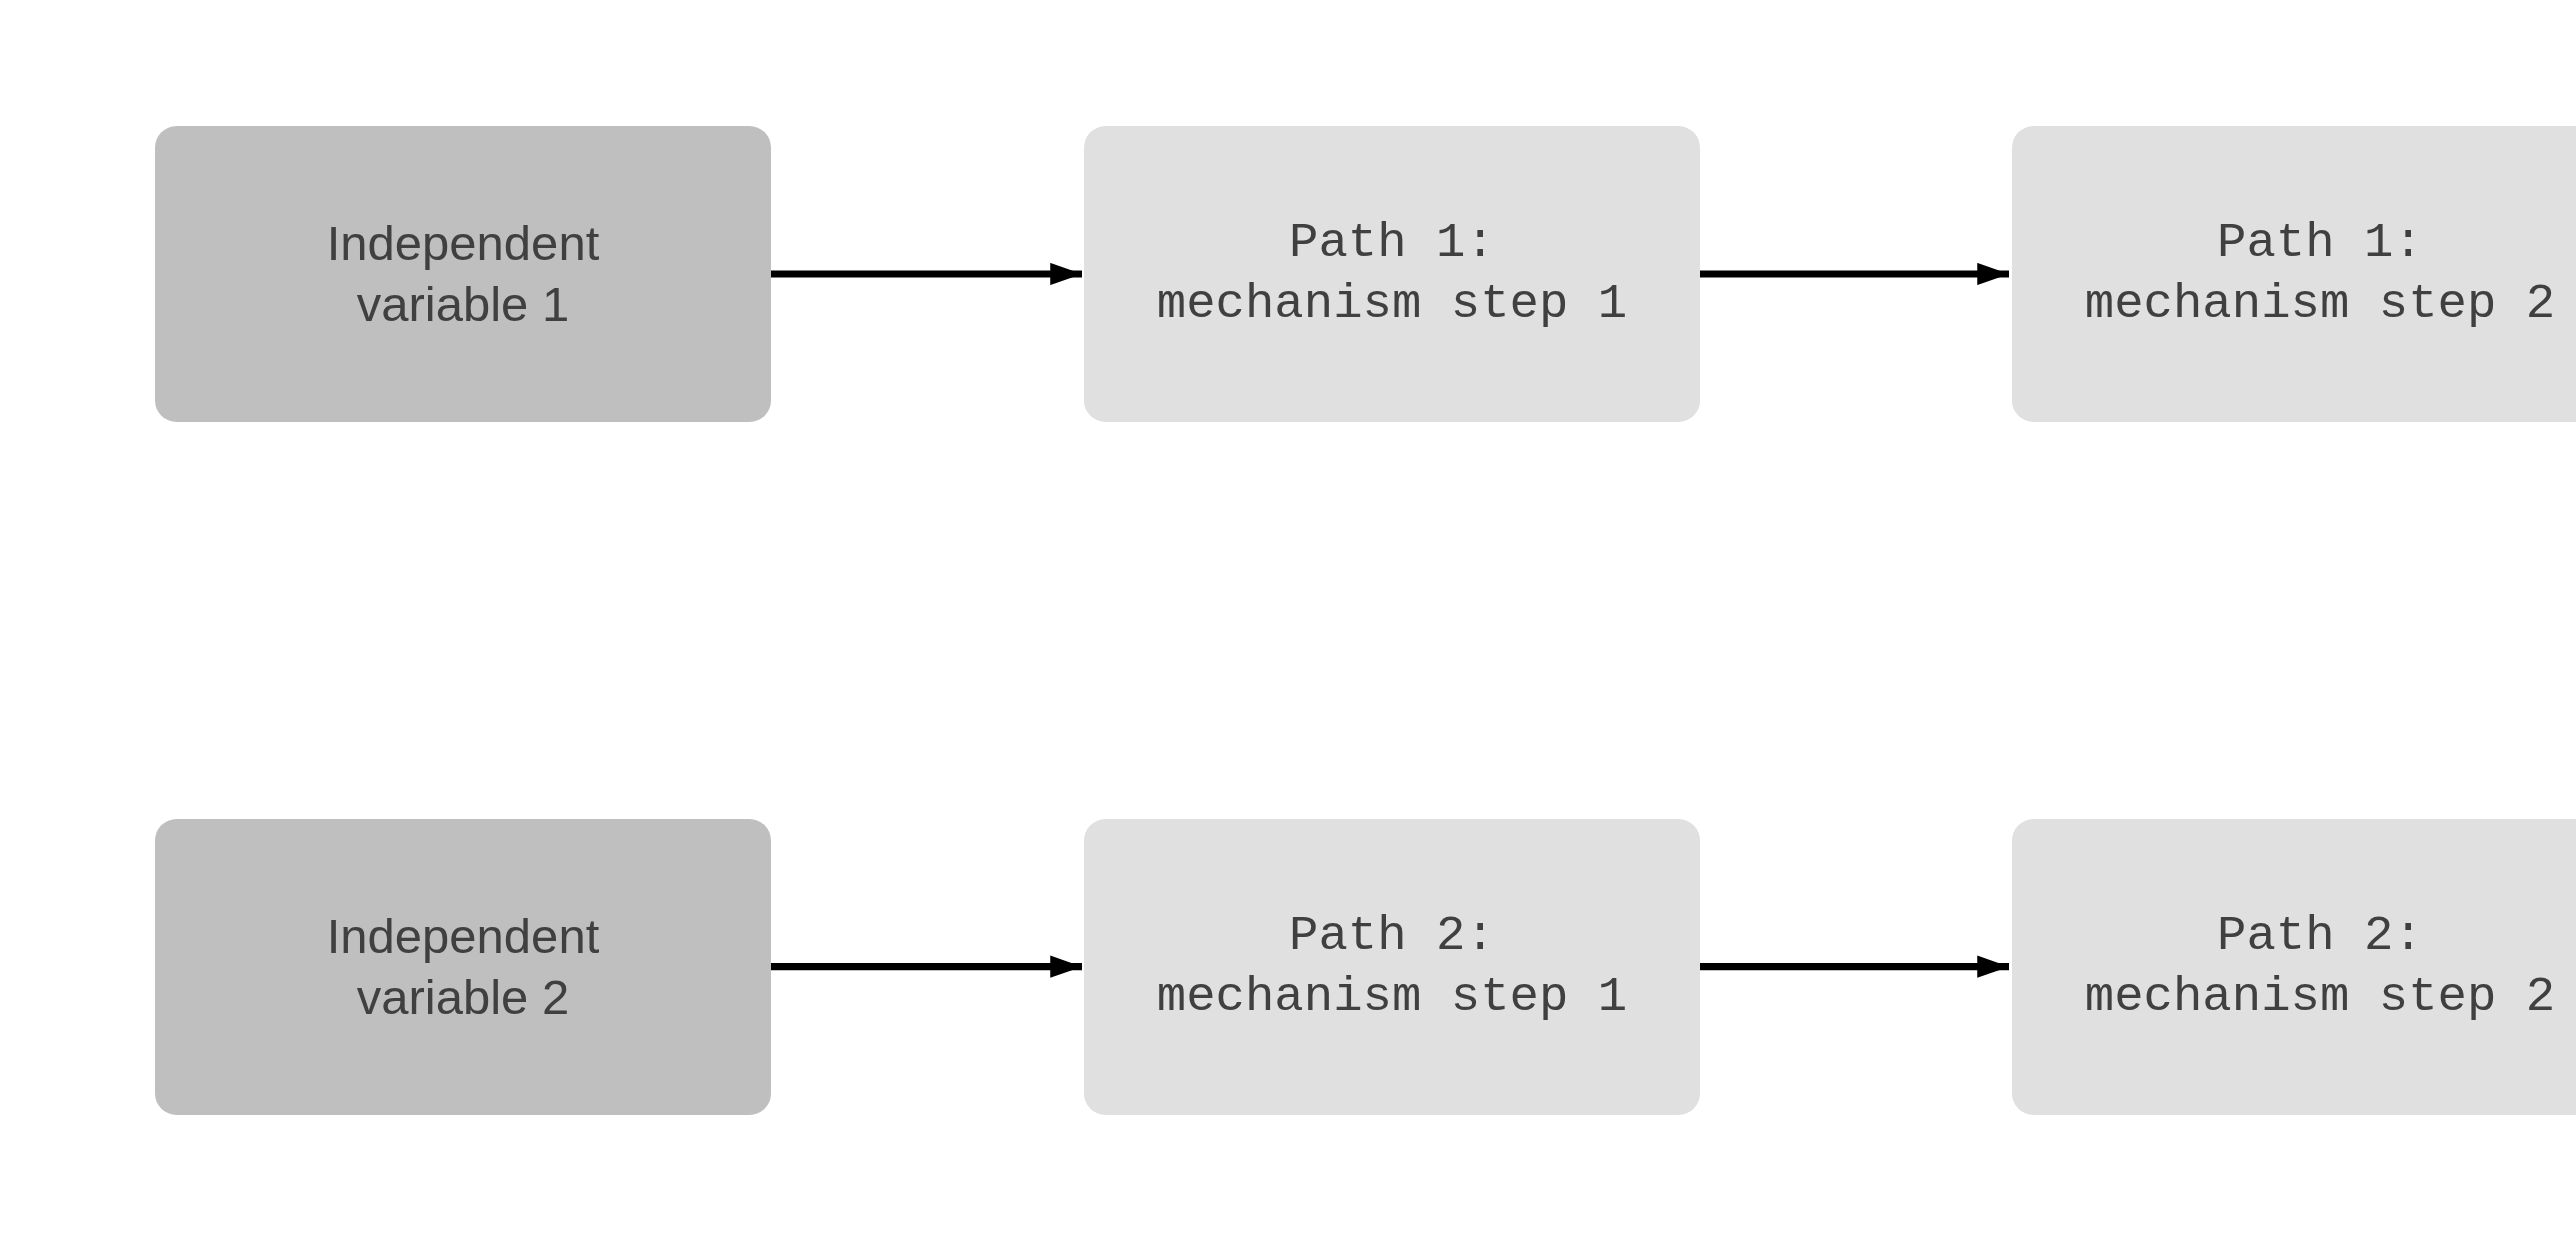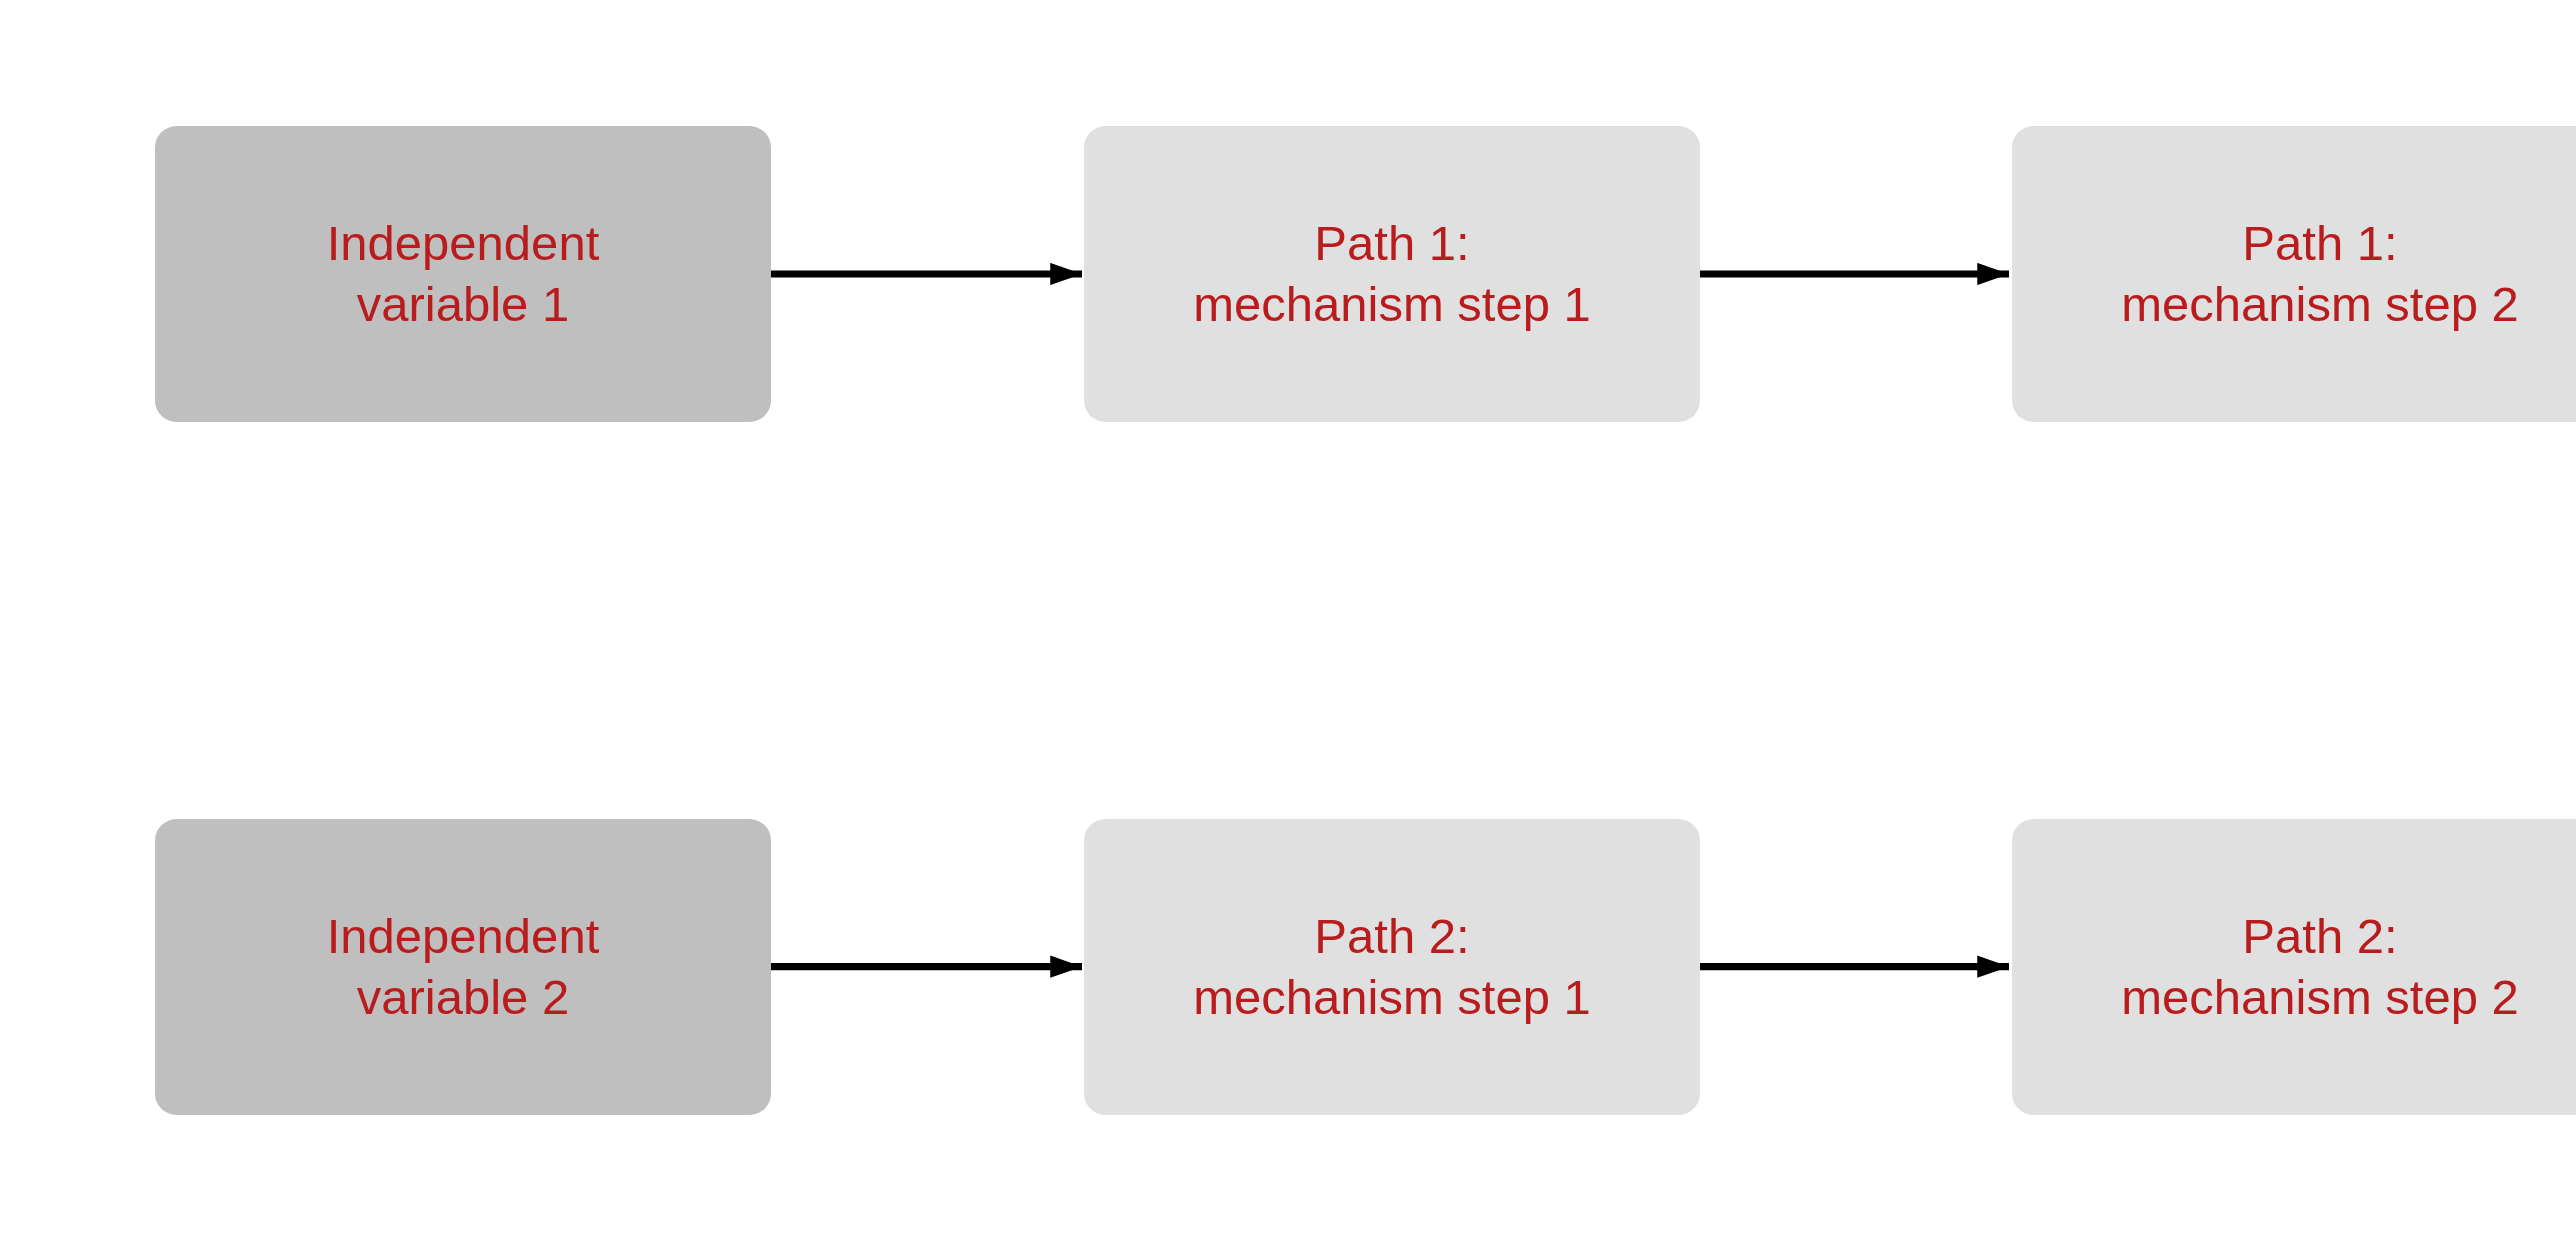--- a/index.html
+++ b/index.html
@@ -22,27 +22,27 @@
     width: 3709px;
     height: 1236px;
   }
   .node {
     position: absolute;
     border-radius: 21.6px;
     display: flex;
     align-items: center;
     justify-content: center;
     text-align: center;
-    color: #b91c1c;
+    color: #404040;
     font-size: 49px;
     line-height: 1.24;
     white-space: pre-line;
   }
   .node--variable { background: #bfbfbf; }
-  .node--mechanism { background: #e0e0e0; }
+  .node--mechanism { background: #e0e0e0; font-family: Liberation Mono, monospace; }
 
   .node--iv1  { left: 155px;  top: 126px;  width: 616px; height: 296px; }
   .node--p1s1 { left: 1084px; top: 126px;  width: 616px; height: 296px; }
   .node--p1s2 { left: 2012px; top: 126px;  width: 616px; height: 296px; }
   .node--iv2  { left: 155px;  top: 819px; width: 616px; height: 296px; }
   .node--p2s1 { left: 1084px; top: 819px; width: 616px; height: 296px; }
   .node--p2s2 { left: 2012px; top: 819px; width: 616px; height: 296px; }
 
   .edge {
     stroke: #000000;

